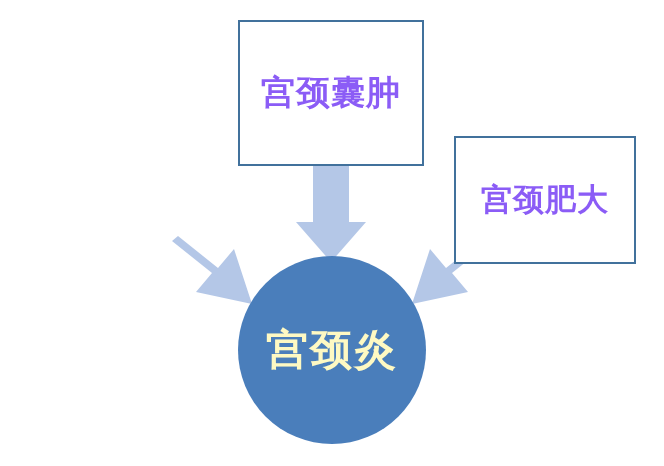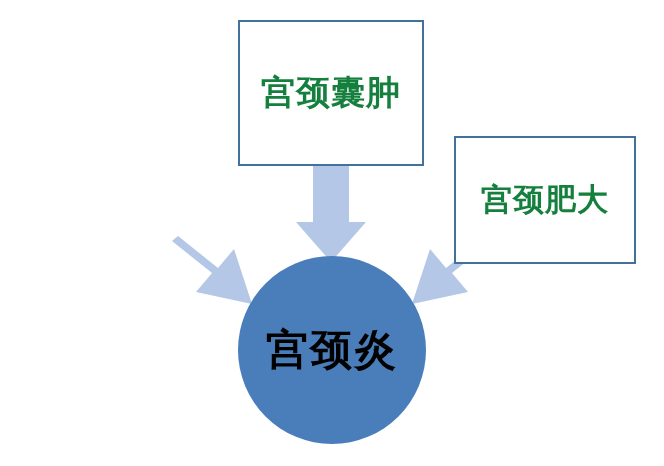--- a/index.html
+++ b/index.html
@@ -20,21 +20,21 @@
     background: #ffffff;
   }
   .node-box {
     position: absolute;
     box-sizing: border-box;
     background: #ffffff;
     border: 2px solid #41719c;
     display: flex;
     align-items: center;
     justify-content: center;
-    color: #15803d;
+    color: #8b5cf6;
     font-weight: bold;
     font-family: Liberation Serif, serif;
     letter-spacing: 1px;
   }
   .box-left {
     left: 28px;
     top: 136px;
     width: 180px;
     height: 128px;
     font-size: 31px;
@@ -58,21 +58,21 @@
     position: absolute;
     left: 238px;
     top: 256px;
     width: 188px;
     height: 188px;
     border-radius: 50%;
     background: #4a7ebb;
     display: flex;
     align-items: center;
     justify-content: center;
-    color: #000000;
+    color: #fef9c3;
     font-weight: bold;
     font-size: 42px;
     font-family: "DejaVu Sans", "Liberation Sans", sans-serif;
     letter-spacing: 2px;
   }
   .arrow-svg {
     position: absolute;
     left: 0;
     top: 0;
     width: 664px;

